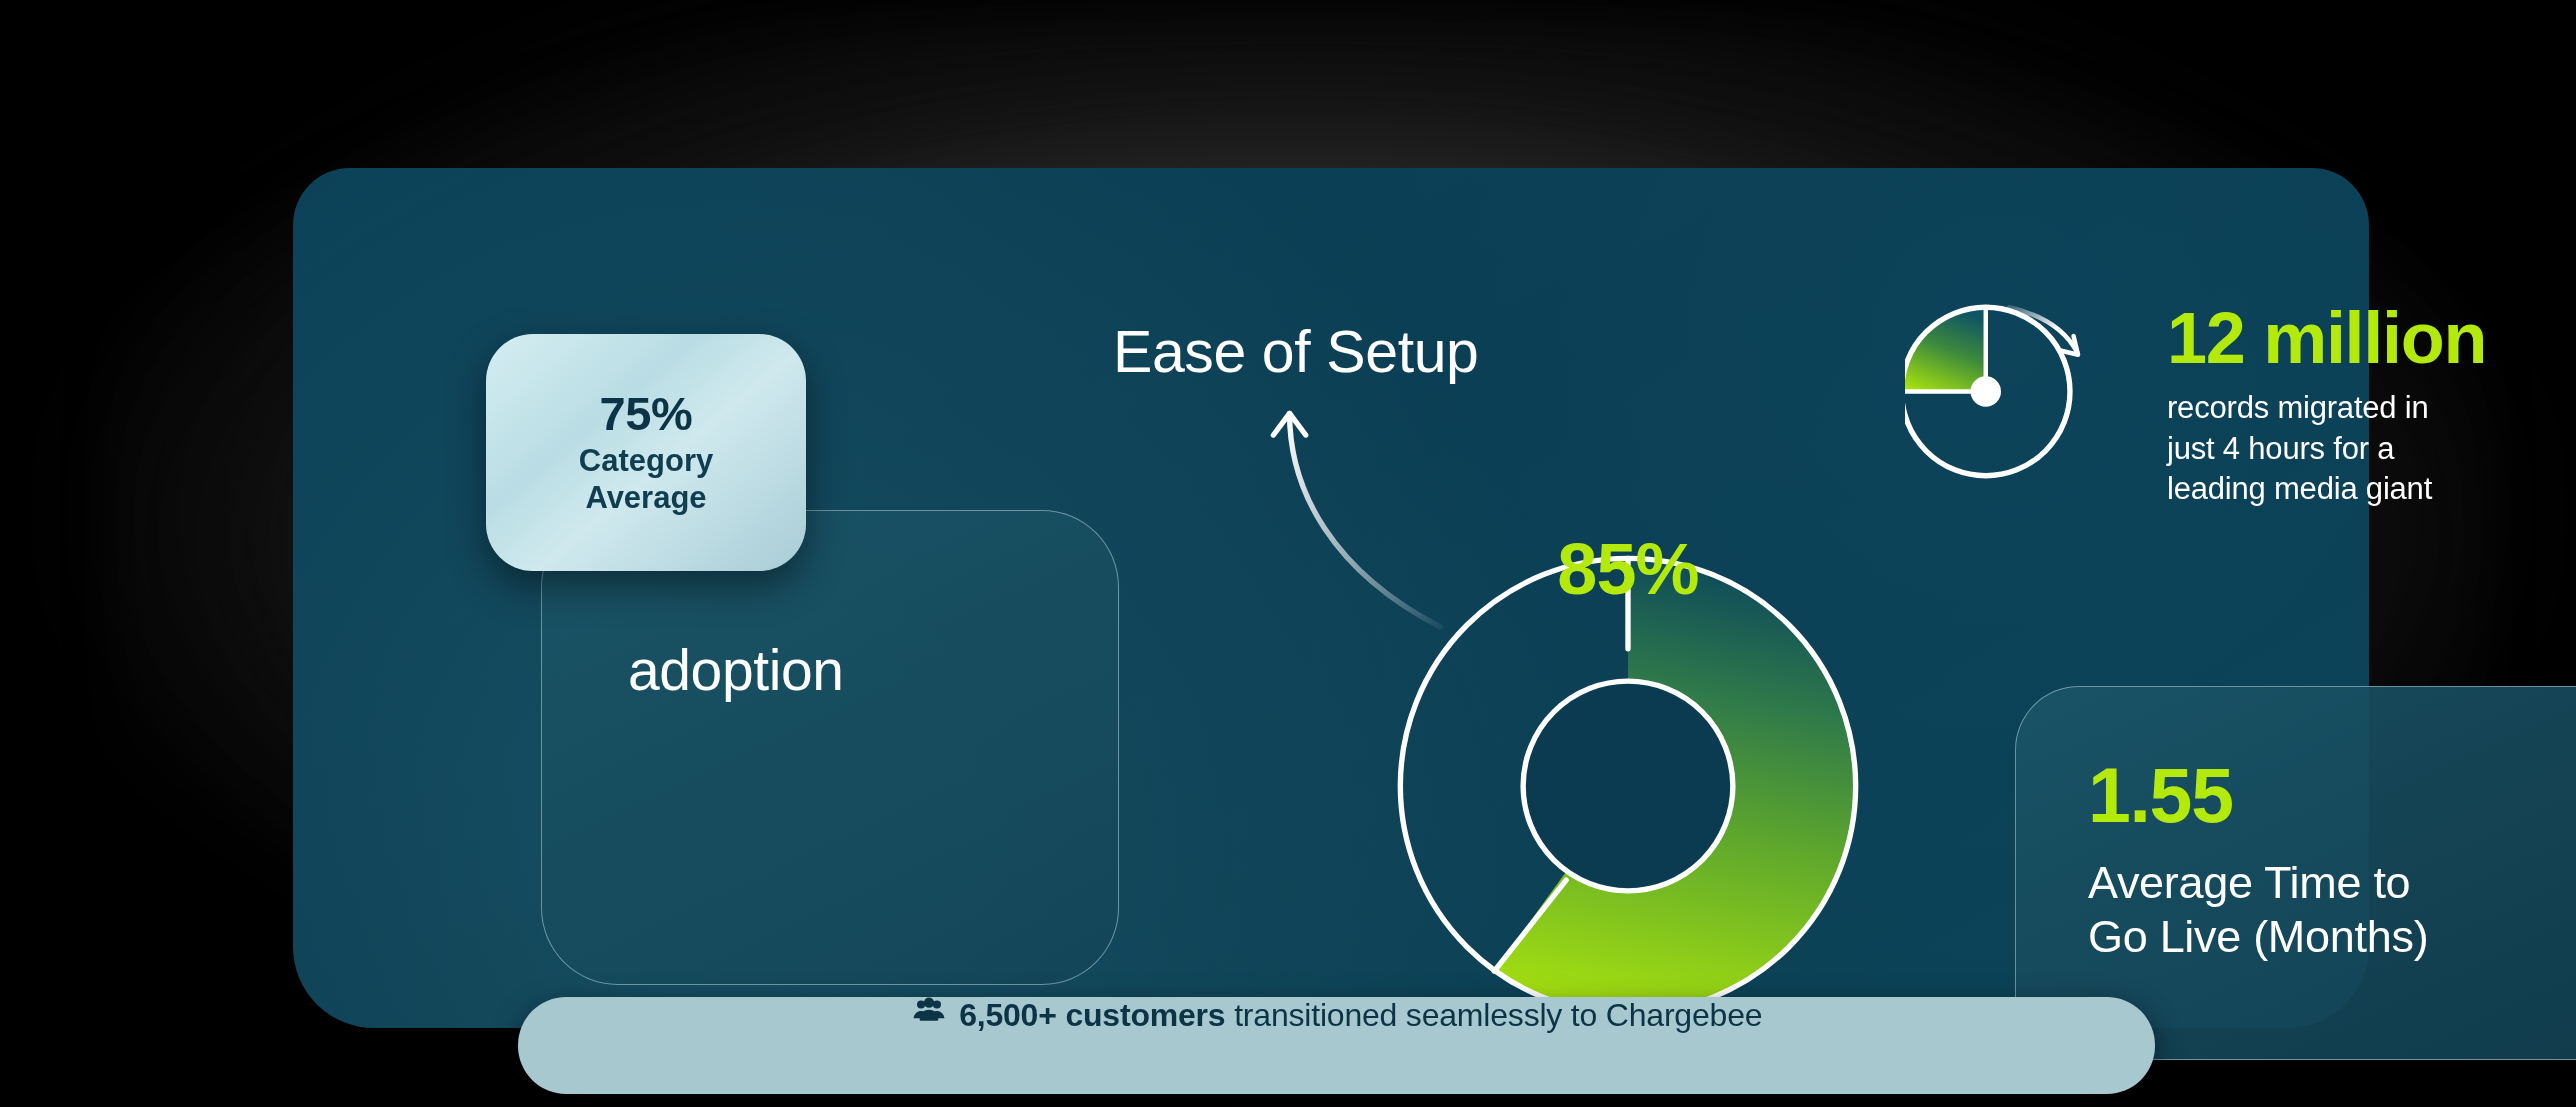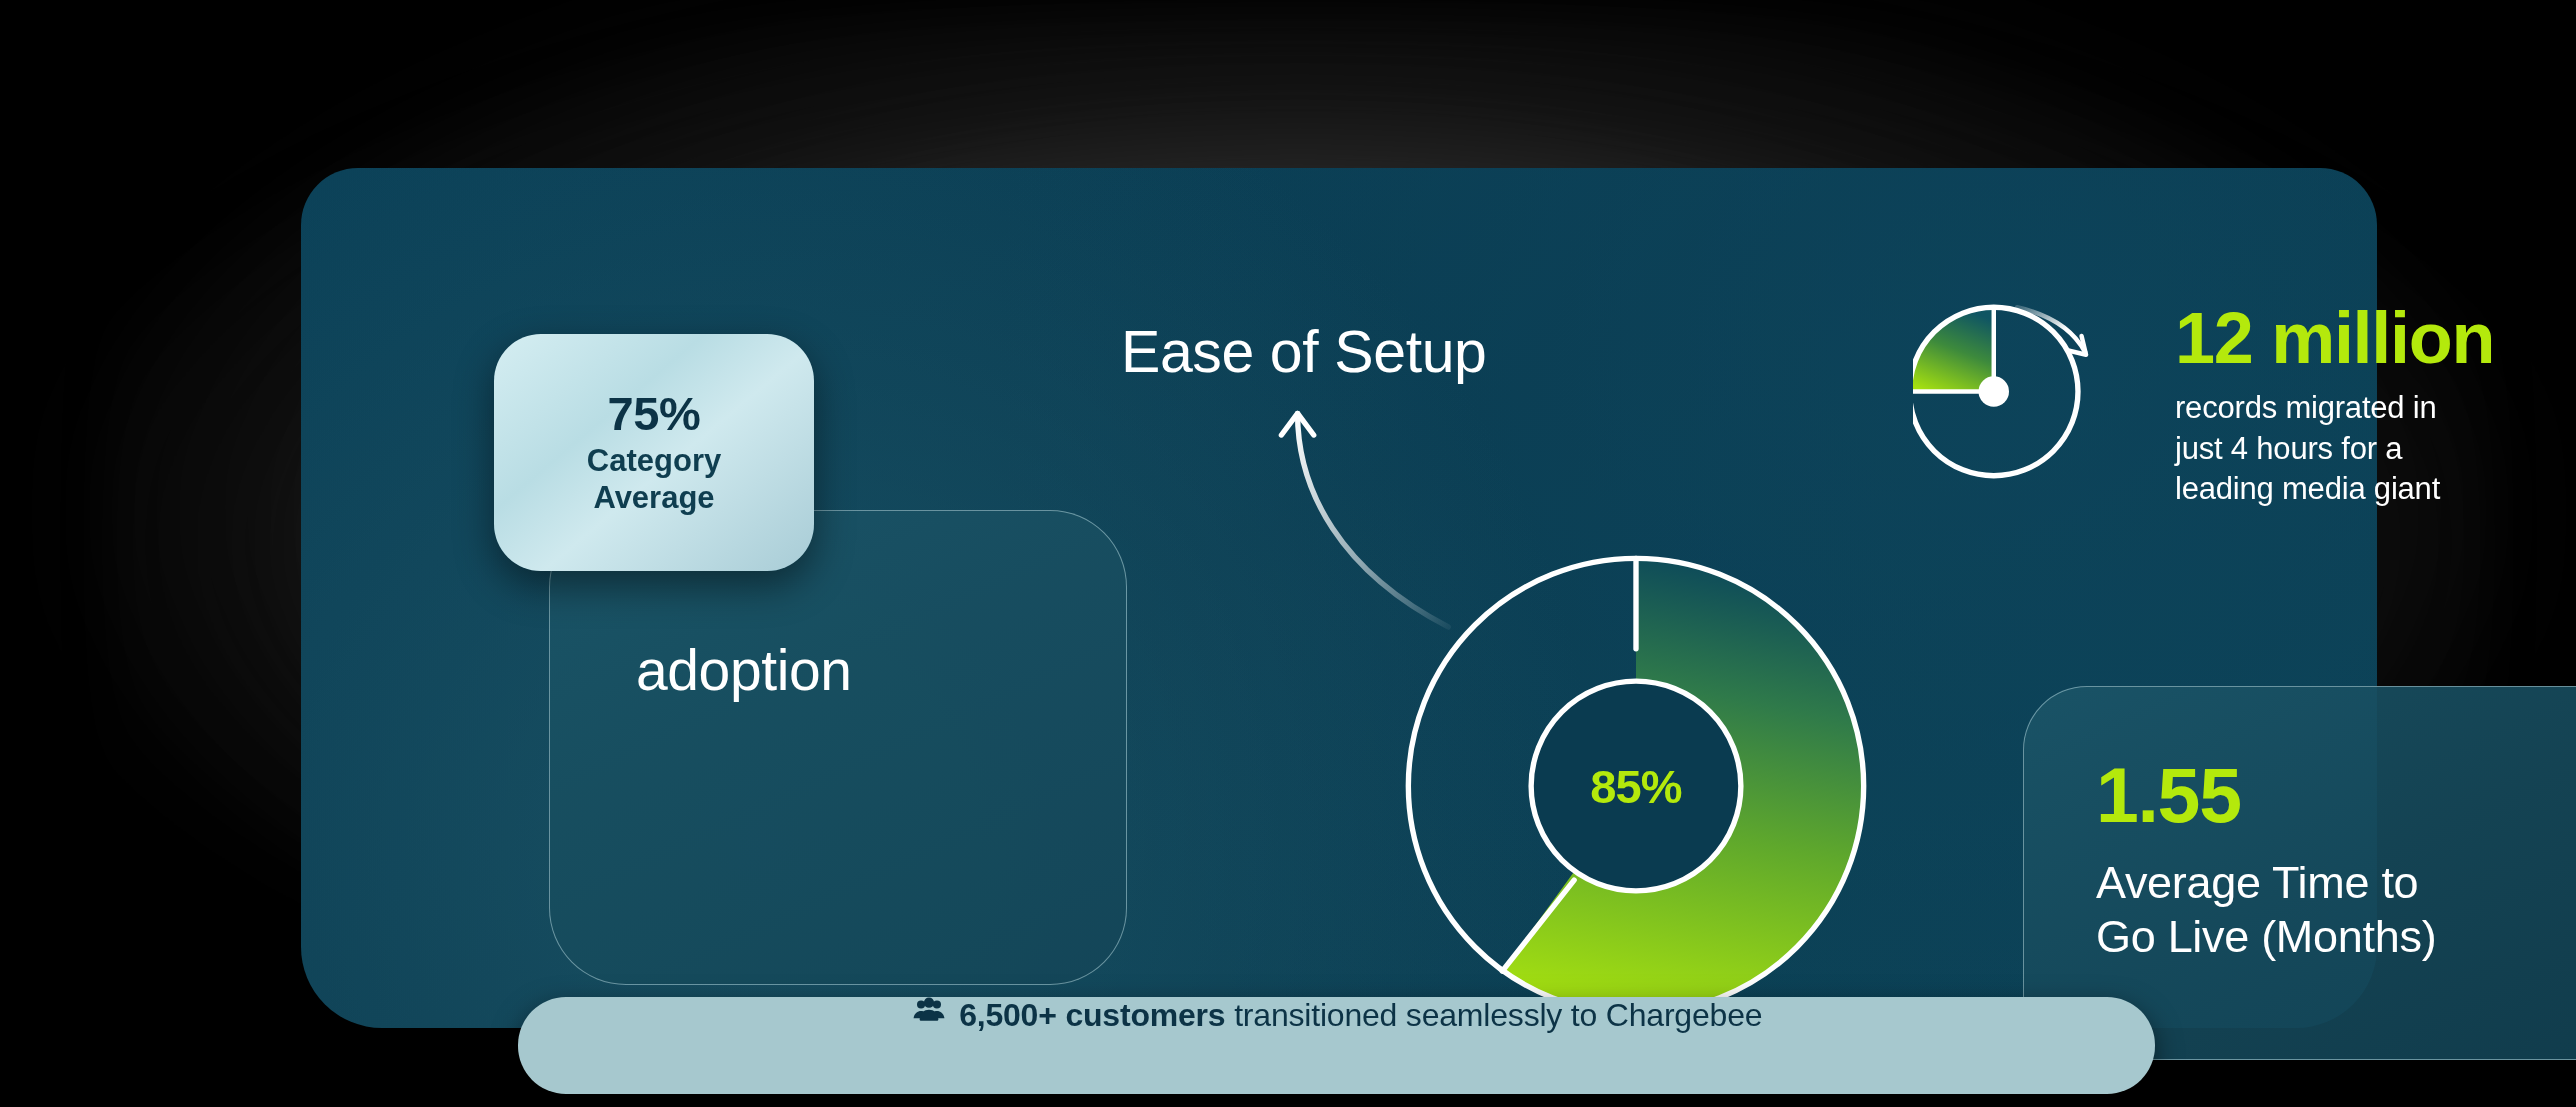--- a/index.html
+++ b/index.html
@@ -23,21 +23,20 @@
 
   
   #panel{
     position:absolute;left:293px;top:168px;width:2076px;height:860px;
     border-radius:57px 57px 81px 81px;
     background:
       radial-gradient(circle at 22% 78%, rgba(36,96,113,.55) 0%, rgba(36,96,113,0) 48%),
       radial-gradient(circle at 82% 20%, rgba(14,72,96,.6) 0%, rgba(14,72,96,0) 55%),
       linear-gradient(150deg,#0b4158 0%,#0a3b50 45%,#0c4256 100%);
     overflow:visible;
-    margin-left:8px;
   }
 
   
   #card75{
     position:absolute;left:193px;top:166px;width:320px;height:237px;
     border-radius:47px;
     background:linear-gradient(140deg,#d5eef2 0%,#b9dde4 35%,#cfe9ee 55%,#a8ccd6 100%);
     box-shadow:0 14.3px 39px rgba(0,0,0,.45);
     display:flex;flex-direction:column;align-items:center;justify-content:center;
     z-index:6;
@@ -62,23 +61,23 @@
     position:absolute;left:820px;top:150px;
     font-size:59px;font-weight:400;color:#fff;letter-spacing:-0.4px;z-index:8;white-space:nowrap;
   }
 
   
   #arrow-up{position:absolute;left:932px;top:215px;width:269px;height:269px;z-index:5;}
 
   
   #donut{position:absolute;left:1093px;top:376px;width:484px;height:484px;z-index:5;}
   #donut-label{
-    position:absolute;left:1093px;top:376px;width:484px;height:484px;z-index:6;
-    display:flex;align-items:center;justify-content:center;
-    font-size:47px;font-weight:700;color:#b4e90c;letter-spacing:-0.9px;
+    position:absolute;left:1093px;top:360px;width:484px;height:484px;z-index:6;
+    display:flex;justify-content:center;
+    font-size:72px;font-weight:700;color:#b4e90c;letter-spacing:-0.9px;
   }
 
   
   #pie-icon{position:absolute;left:1612px;top:116px;width:278px;height:215px;z-index:8;}
 
   
   #mil-block{position:absolute;left:1874px;top:136px;width:466px;z-index:8;}
   #mil-block .big{font-size:72px;font-weight:700;color:#b4e90c;line-height:.95;letter-spacing:-1.3px;}
   #mil-block .sub{font-size:31px;font-weight:400;color:#fff;line-height:1.3;margin-top:16px;letter-spacing:-0.2px;}
 

